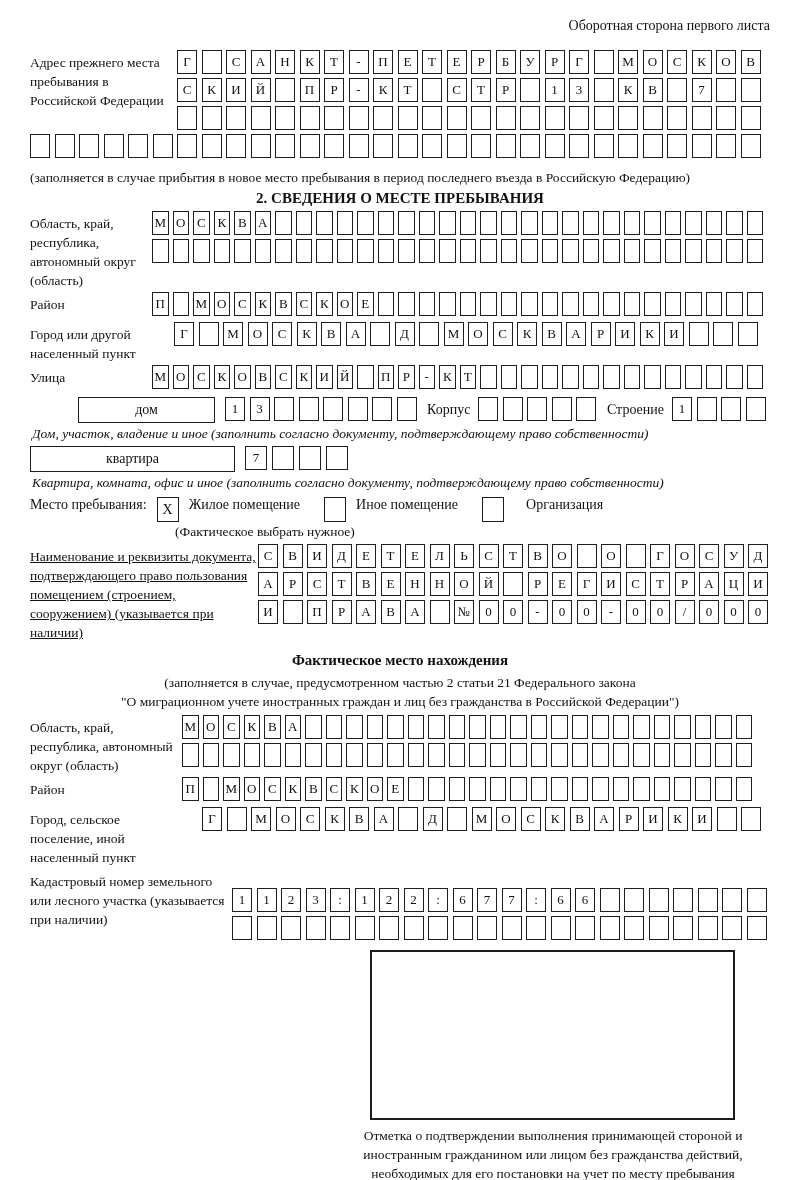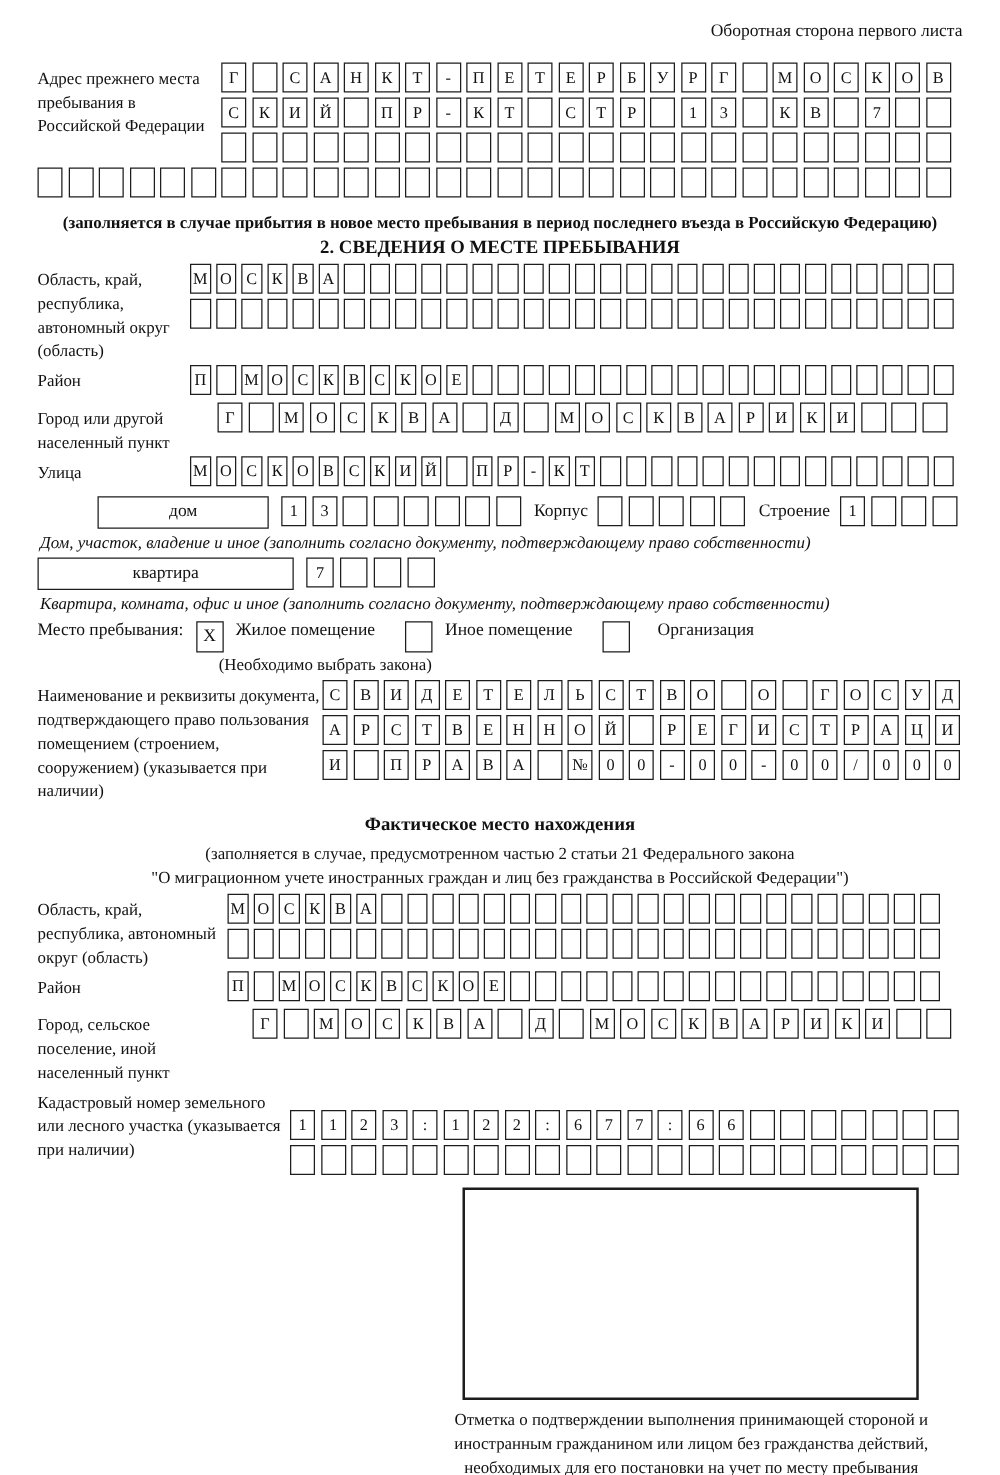--- a/index.html
+++ b/index.html
@@ -10,36 +10,36 @@
     font-family: "Liberation Serif", "DejaVu Serif", serif;
   }
   .page { padding: 10px 30px 0 30px; }
 
   .note-right { text-align: right; font-size: 14px; margin-top: 8px; }
 
   .field { display: flex; align-items: flex-start; margin-top: 2px; }
   .flabel { font-size: 13.5px; line-height: 19px; padding-top: 3px; flex: 0 0 auto; }
   .w147 { width: 147px; }
   .w122 { width: 122px; }
-  .w228 { width: 228px; }
+  .w228 { width: 228px; text-decoration: underline; }
   .w152 { width: 152px; }
   .w202 { width: 202px; }
 
   .cellrow { display: flex; margin-bottom: 4px; }
   .cell {
     border: 1.8px solid #1d1d1d; height: 24px;
     display: inline-flex; align-items: center; justify-content: center;
     font-size: 13px; flex: 0 0 auto; background: #fff;
   }
   .c-std .cell  { width: 16.5px; margin-right: 4px; }
   .c-wide .cell { width: 20px;   margin-right: 4.5px; }
   .c-kv .cell   { width: 22px;   margin-right: 5px; }
   .indent22 { padding-left: 22px; }
 
-  .center-note { text-align: center; font-size: 13.5px; margin-top: 12px; font-weight: bold; }
+  .center-note { text-align: left; font-size: 13.5px; margin-top: 12px; }
   .sec-title { text-align: center; font-weight: bold; font-size: 15px; margin: 4px 0 4px 0; }
 
   .domrow { display: flex; align-items: flex-start; margin-top: 4px; }
   .widebox {
     border: 1.8px solid #1d1d1d; height: 26px; display: inline-flex;
     align-items: center; justify-content: center; font-size: 14px; background: #fff;
   }
   .dom-w { width: 170px; margin-right: 10px; margin-left: 48px; }
   .kv-w  { width: 205px; margin-right: 10px; }
   .inline-label { font-size: 14px; line-height: 26px; margin: 0 8px 0 6px; }
@@ -407,21 +407,21 @@
 
   <div class="chkrow">
     <span>Место пребывания:</span>
     <span class="chk">X</span>
     <span class="chk-label">Жилое помещение</span>
     <span class="chk"></span>
     <span class="chk-label">Иное помещение</span>
     <span class="chk"></span>
     <span class="chk-label" style="margin-left:12px;">Организация</span>
   </div>
-  <div class="choose-note">(Необходимо выбрать закона)</div>
+  <div class="choose-note">(Фактическое выбрать нужное)</div>
 
   <div class="field" style="margin-top:4px;">
     <div class="flabel w228">Наименование и реквизиты документа, подтверждающего право пользования помещением (строением, сооружением) (указывается при наличии)</div>
     <div>
       <div class="cellrow c-wide">
           <span class="cell">С</span>
           <span class="cell">В</span>
           <span class="cell">И</span>
           <span class="cell">Д</span>
           <span class="cell">Е</span>

